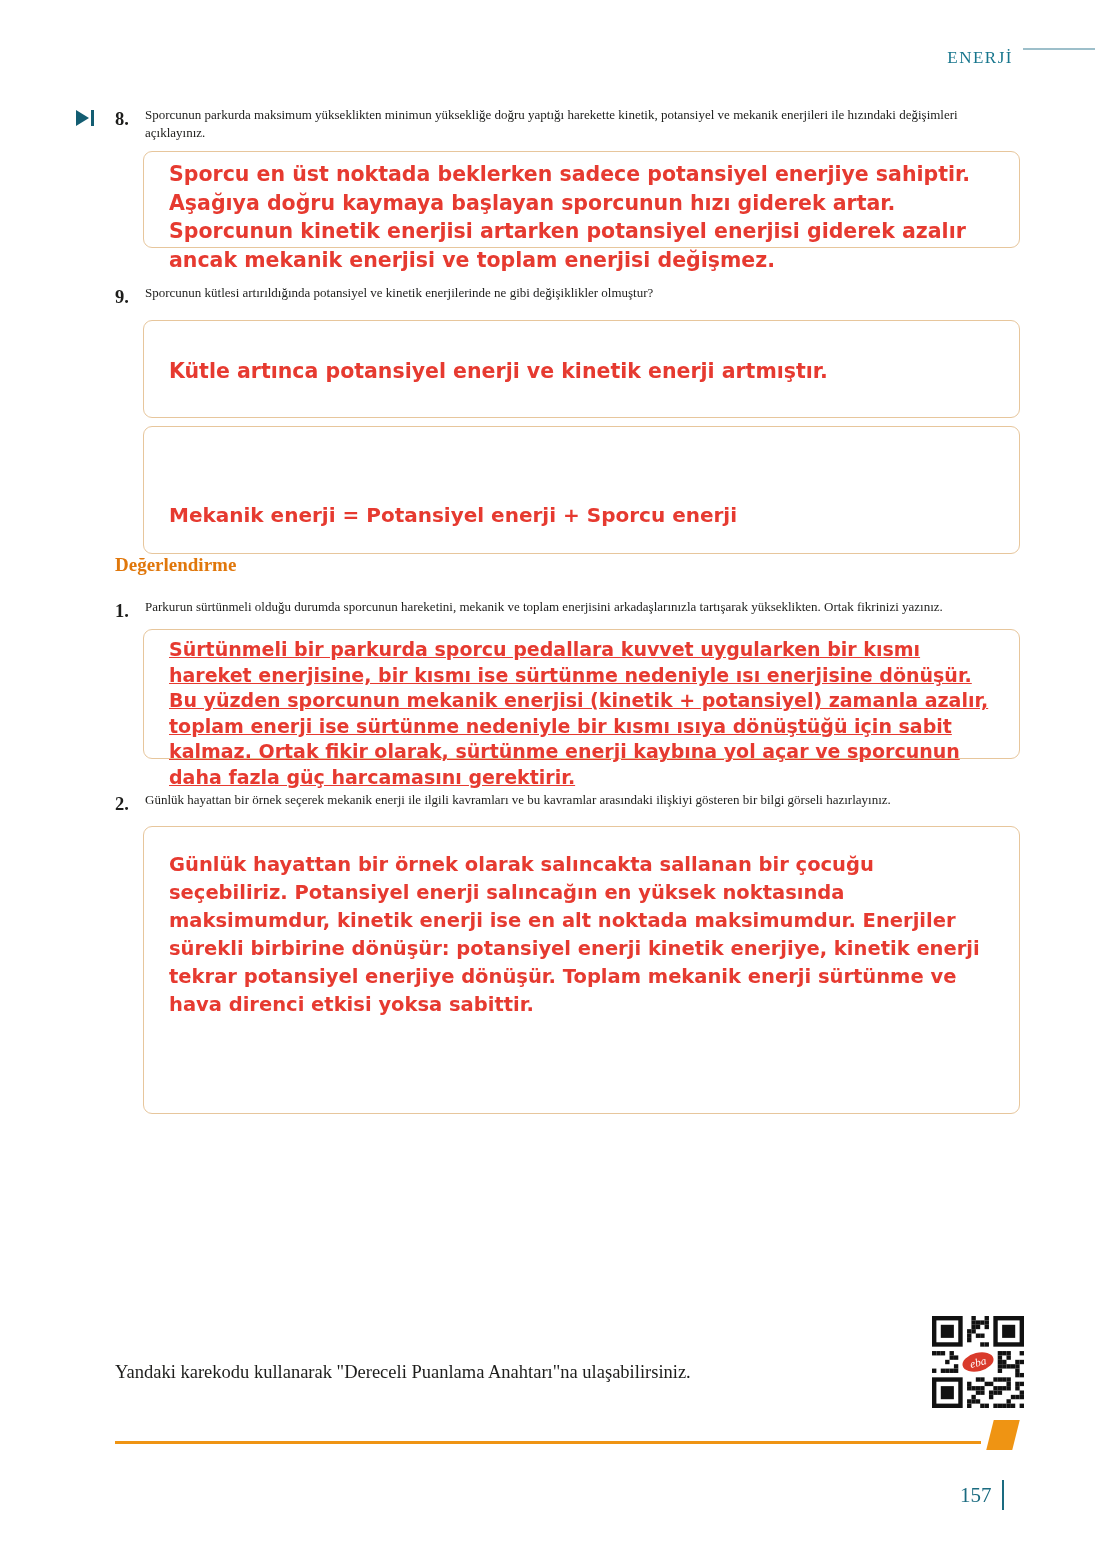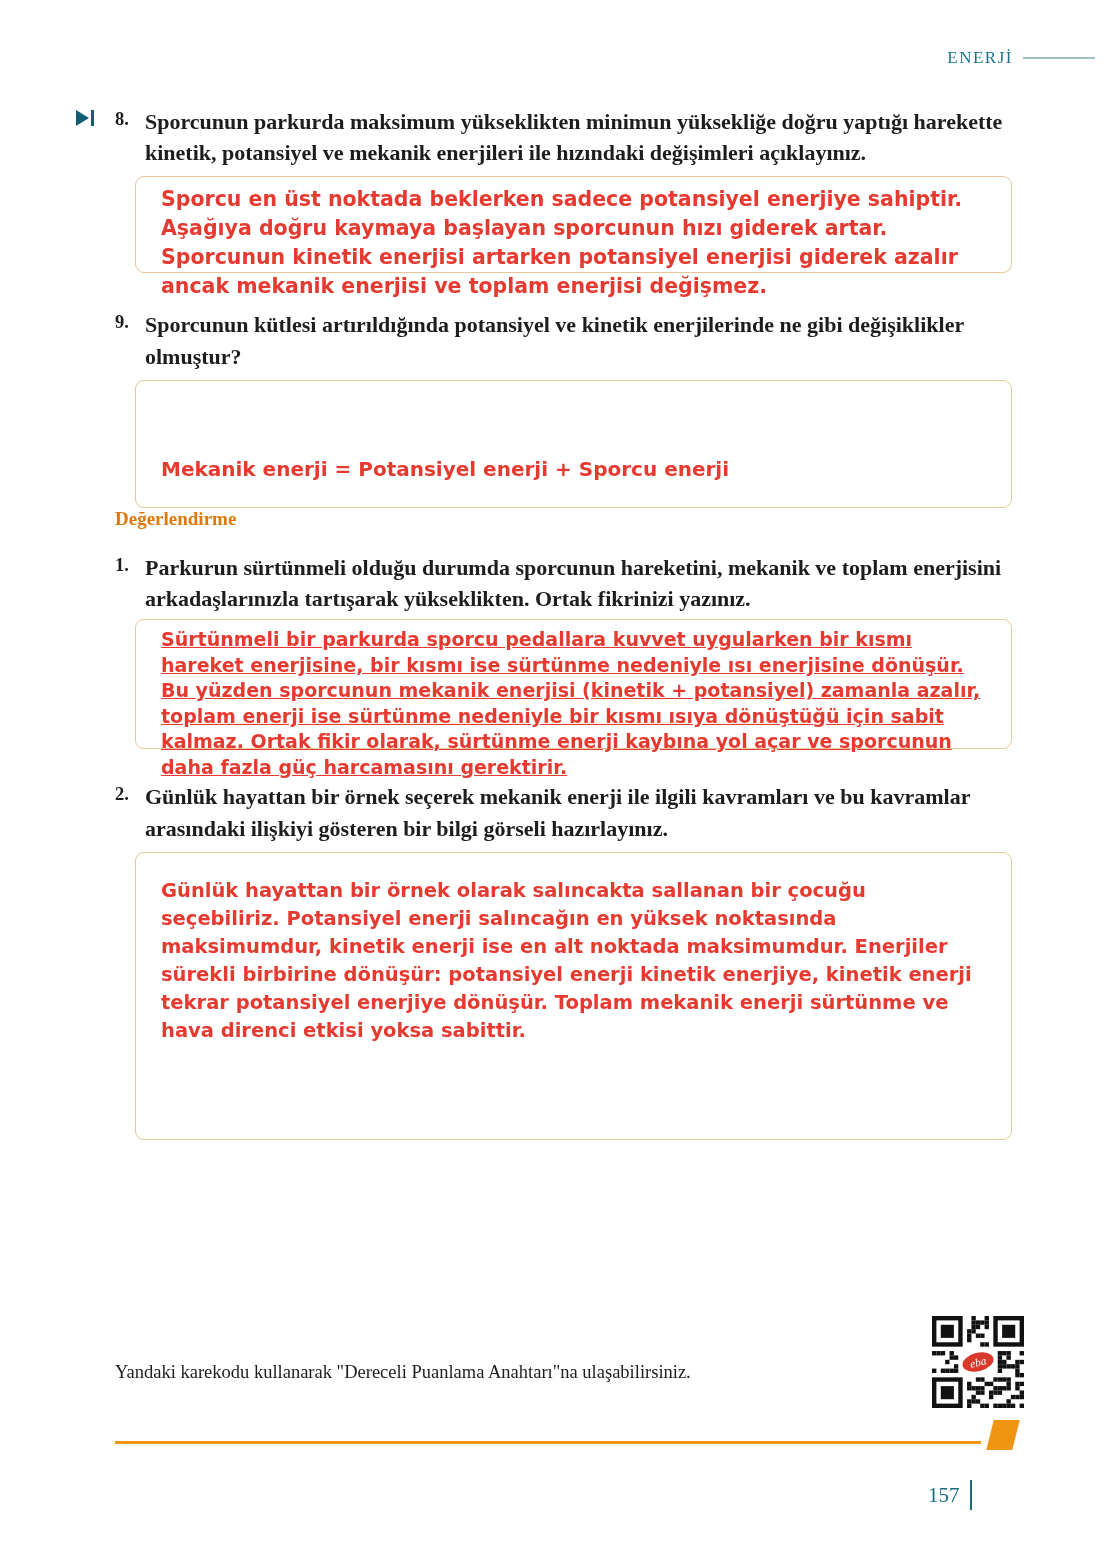--- a/index.html
+++ b/index.html
@@ -8,46 +8,46 @@
     width:1105px;height:1559px;
     background:#ffffff;
     font-family:"Liberation Serif", serif;
     color:#1d1d1b;
     overflow:hidden;
     margin:0 auto;
   }
   
   .page-header{
     position:absolute;top:48px;right:10px;left:0;
-    display:flex;justify-content:flex-end;align-items:center;
+    display:flex;justify-content:flex-end;align-items:flex-start;
   }
   .header-title{
     color:#17768d;font-size:17px;letter-spacing:1.5px;font-weight:normal;
   }
   .header-rule{
     display:inline-block;width:72px;height:2px;background:#9dbfca;margin-left:10px;
   }
   
   .content{position:absolute;left:115px;top:106px;width:905px;}
   .question-row{display:flex;position:relative;}
   .q-num{flex:0 0 30px;font-weight:bold;font-size:18.5px;line-height:1.42;}
-  .q-text{flex:1;margin:0;font-size:22px;line-height:1.42;font-weight:bold;}
+  .q-text{flex:1;margin:0;font-size:13px;line-height:1.42;}
   .play-marker{
     position:absolute;left:-39px;top:4px;display:flex;align-items:center;
   }
   .play-marker .tri{
     width:0;height:0;
     border-left:13px solid #135d72;
     border-top:8px solid transparent;
     border-bottom:8px solid transparent;
   }
   .play-marker .bar{width:3px;height:16px;background:#135d72;margin-left:2px;}
   
   .answer-box{
-    margin-left:20px;width:825px;
+    margin-left:28px;width:825px;
     border:1.4px solid #e7c69c;border-radius:9px;
     padding:0 25px;box-sizing:content-box;
     position:relative;
   }
   .answer{
     margin:0;color:#e63a30;font-weight:bold;
     font-family:"DejaVu Sans", sans-serif;
   }
   .box-1{height:95px;margin-top:8px;}
   .box-1 .answer{font-size:20.5px;line-height:1.4;padding-top:8px;}
@@ -74,21 +74,21 @@
   }
   .qr-wrap{position:absolute;left:932px;top:1316px;width:92px;height:92px;}
   .bottom-rule{
     position:absolute;left:115px;top:1441px;width:866px;height:2.5px;background:#ef9413;
   }
   .corner-shape{
     position:absolute;left:990px;top:1420px;width:26px;height:30px;
     background:#ef9413;transform:skewX(-14deg);
   }
   .page-number-wrap{
-    position:absolute;left:928px;top:1480px;display:flex;align-items:center;
+    position:absolute;left:960px;top:1480px;display:flex;align-items:center;
   }
   .page-number{color:#1a6b80;font-size:21px;margin-right:10px;}
   .page-number-bar{width:2.5px;height:30px;background:#1a6b80;}
 </style>
 </head>
 <body>
 
 <div class="page">
 
   <header class="page-header">
@@ -106,20 +106,23 @@
       <span class="q-num">8.</span>
       <p class="q-text">Sporcunun parkurda maksimum yükseklikten minimun yüksekliğe doğru yaptığı harekette kinetik, potansiyel ve mekanik enerjileri ile hızındaki değişimleri açıklayınız.</p>
     </div>
     <div class="answer-box box-1">
       <p class="answer">Sporcu en üst noktada beklerken sadece potansiyel enerjiye sahiptir. Aşağıya doğru kaymaya başlayan sporcunun hızı giderek artar. Sporcunun kinetik enerjisi artarken potansiyel enerjisi giderek azalır ancak mekanik enerjisi ve toplam enerjisi değişmez.</p>
     </div>
 
     <div class="question-row mt-q9">
       <span class="q-num">9.</span>
       <p class="q-text">Sporcunun kütlesi artırıldığında potansiyel ve kinetik enerjilerinde ne gibi değişiklikler olmuştur?</p>
+    </div>
+    <div class="answer-box box-2">
+      <p class="answer">Kütle artınca potansiyel enerji ve kinetik enerji artmıştır.</p>
     </div>
 
     <div class="answer-box box-3">
       <p class="answer">Mekanik enerji = Potansiyel enerji + Sporcu enerji</p>
     </div>
 
     <h2 class="eval-heading mt-heading">Değerlendirme</h2>
 
     <div class="question-row mt-q1">
       <span class="q-num">1.</span>

